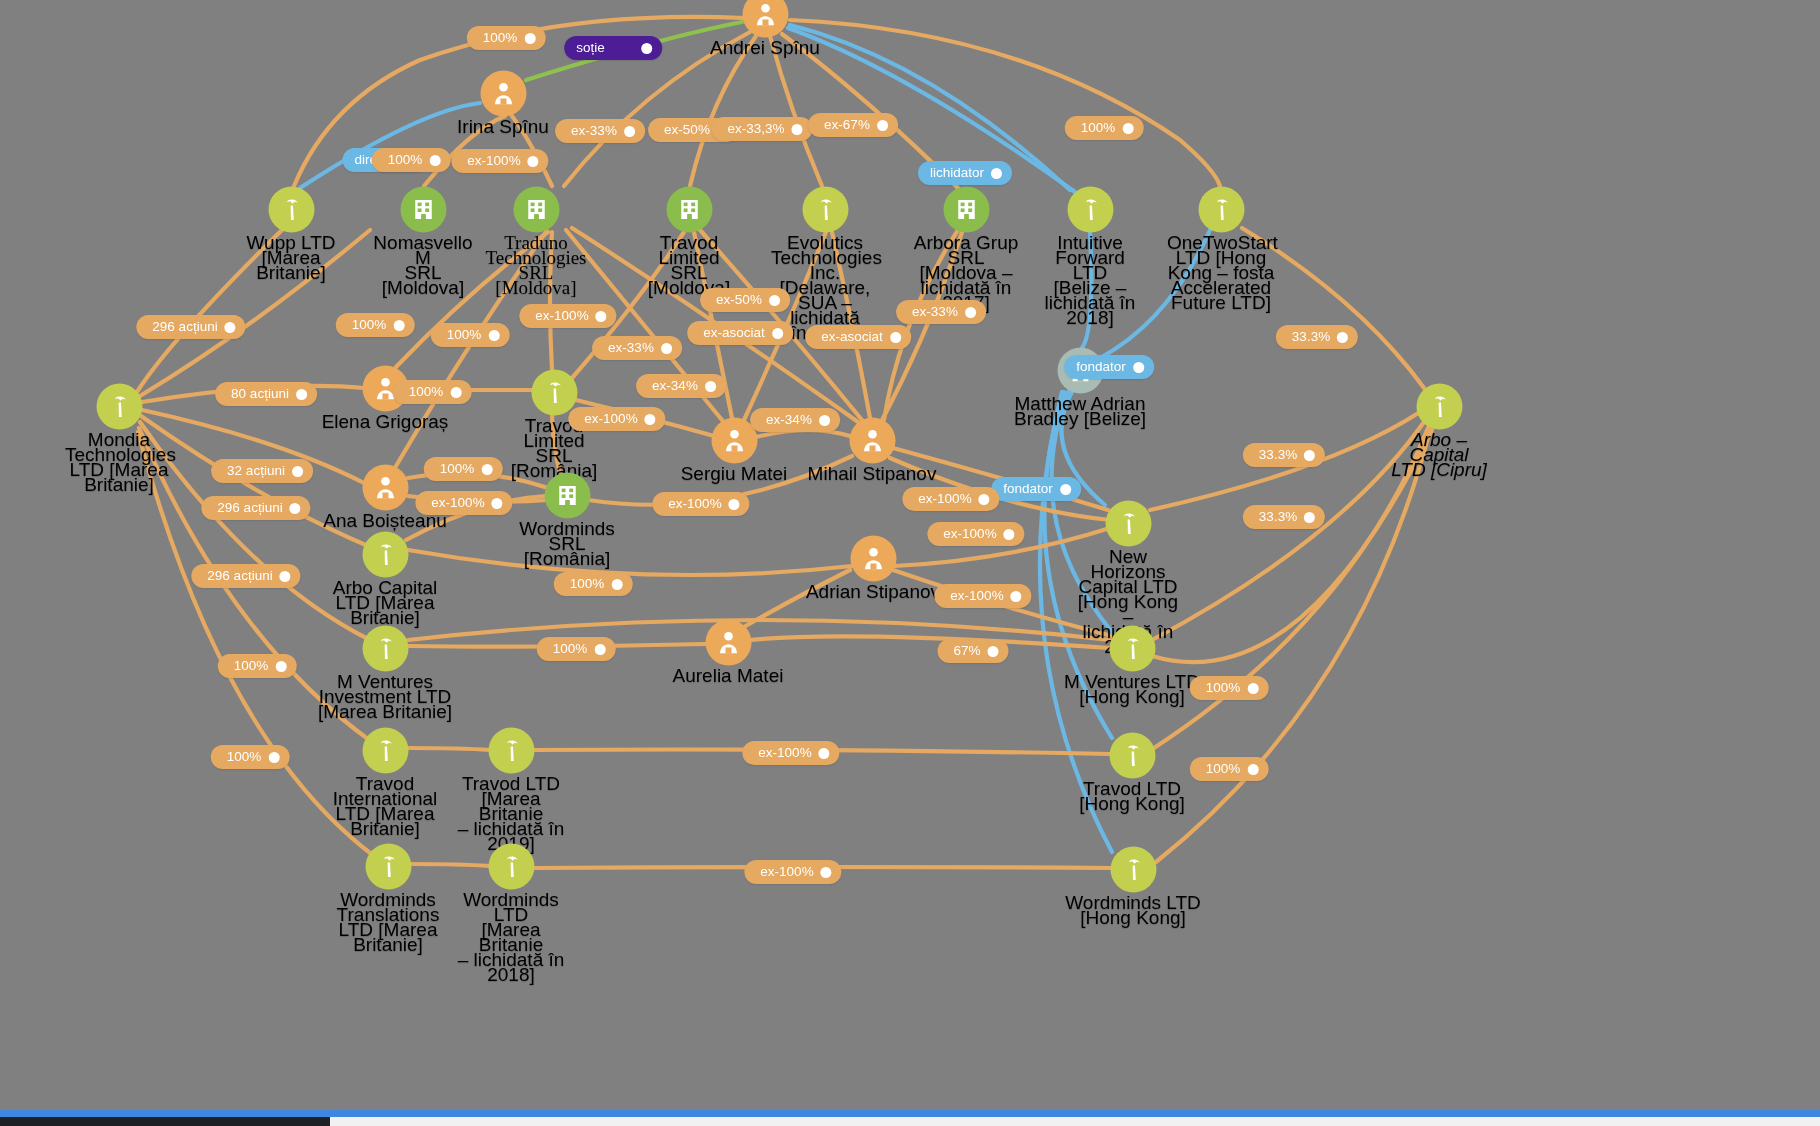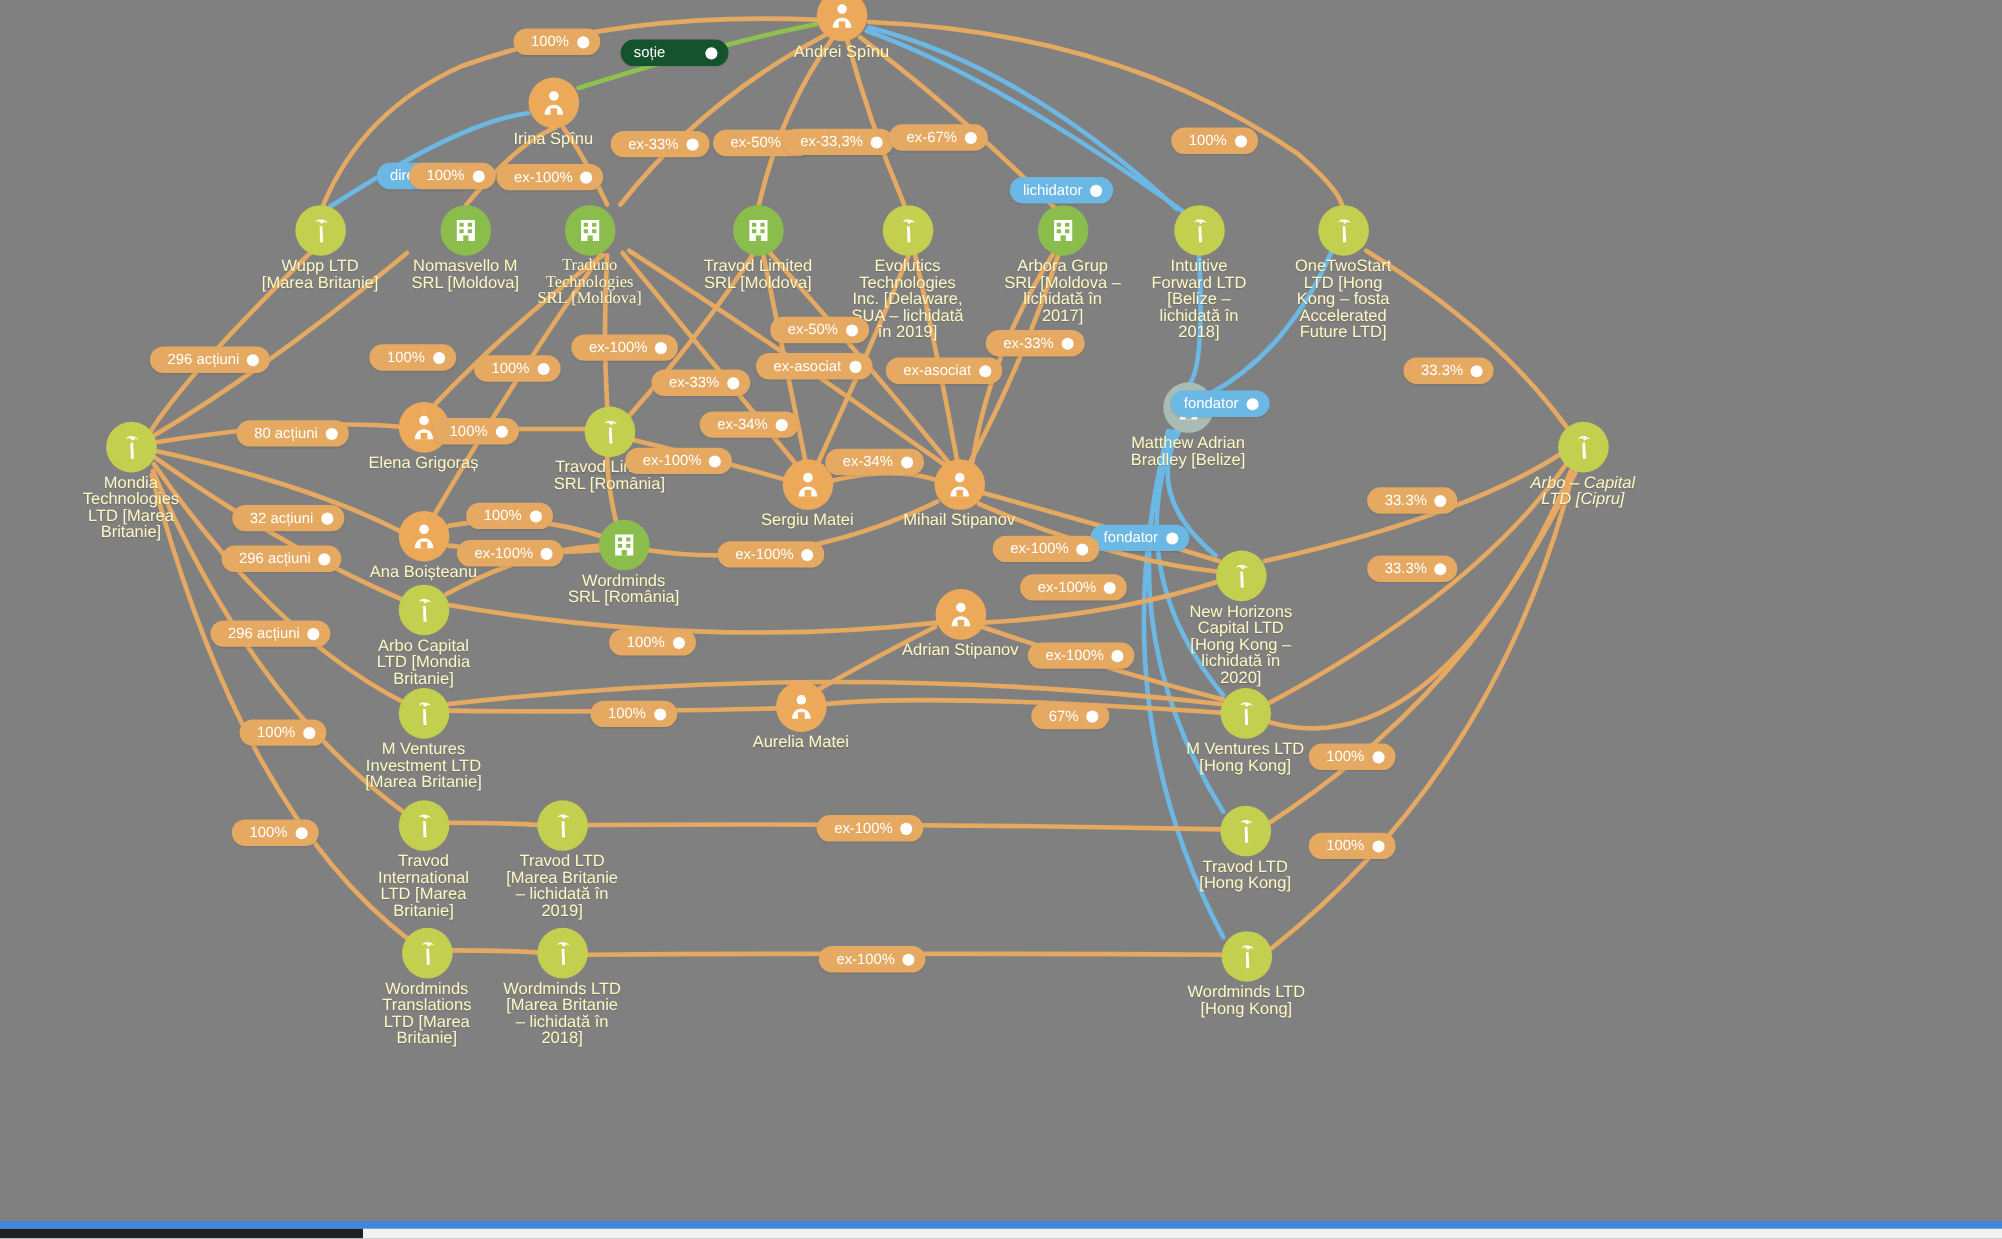--- a/index.html
+++ b/index.html
@@ -23,22 +23,22 @@
     display:flex;align-items:center;justify-content:center;
   }
   .node.company .bubble{width:46px;height:46px;background:#8bbd4c;}
   .node.offshore .bubble{width:46px;height:46px;background:#c3cf4e;}
   .node.person .bubble{width:46px;height:46px;background:#eda95a;}
   .node.person-gray .bubble{width:46px;height:46px;background:#a9bcb4;}
   .node .glyph{width:26px;height:26px;display:block;}
   .node .lbl{
     position:absolute;left:50%;top:26px;
     transform:translateX(-50%);
-    color:#fef9c3;
-    font-size:15px;
+    color:#000000;
+    font-size:19px;
     line-height:15px;
     text-align:center;
     white-space:pre-line;
     text-shadow:0 1px 1px rgba(0,0,0,.18);
     pointer-events:none;
   }
   .node .lbl.w1{width:120px;}
   .node .lbl.w2{width:150px;}
   .node .lbl.w3{width:108px;}
   .edgelabel{
@@ -48,21 +48,21 @@
     padding:4px 10px 4px 12px;
     border-radius:13px;
     color:#ffffff;
     font-size:13.5px;
     line-height:16px;
     white-space:nowrap;
     box-shadow:0 1px 2px rgba(0,0,0,.10);
   }
   .edgelabel.orange{background:#e5a962;padding-left:16px;}
   .edgelabel.blue{background:#6cb8e4;margin-top:44px;}
-  .edgelabel.green{background:#14532d;gap:36px;}
+  .edgelabel.green{background:#4c1d95;gap:36px;}
   .edgelabel .dot{
     width:11px;height:11px;border-radius:50%;background:#ffffff;flex:none;
   }
   #bottombar{
     position:absolute;left:0;bottom:9px;width:1820px;height:7px;background:#3d87e0;
   }
   #footer{position:absolute;left:0;bottom:0;width:1820px;height:9px;background:#f1f1f1;}
   #footerdark{position:absolute;left:0;bottom:0;width:330px;height:9px;background:#1d2024;}
 </style>
 </head>
@@ -456,21 +456,21 @@
       <div class="node offshore" style="left: 385px; top: 554px;">
         <div class="bubble">
           <svg class="glyph" viewBox="0 0 24 24">
             <path d="M11.2 8.4h2.2l.7 13.4h-2.6z" fill="#fff"></path>
             <path d="M12.3 3.1c2.4-.2 4.6.9 5.6 2.6-1.5-.9-3.1-1.1-4.6-.6.9-.2 1.6.1 2 .5-1 0-1.8.4-2.3 1.1-.4-.9-1.2-1.5-2.2-1.6.5-.4 1.1-.5 1.8-.3-1.4-.7-3.1-.6-4.6.3 1.1-1.5 2.7-2.1 4.3-2z" fill="#fff"></path>
             <path d="M12.6 2.6c1.1.3 1.9 1 2.2 1.9-.7-.6-1.5-.9-2.4-.8z" fill="#fff"></path>
             <path d="M11.6 2.7c-1.8.2-3.3 1.1-4.1 2.5 1.1-.8 2.3-1.2 3.6-1.1z" fill="#fff"></path>
           </svg>
         </div>
         <div class="lbl w3">Arbo Capital
-LTD [Mondia
+LTD [Marea
 Britanie]</div>
       </div>
       <div class="node person" style="left: 873px; top: 558px;">
         <div class="bubble">
           <svg class="glyph" viewBox="0 0 24 24">
             <circle cx="12" cy="6.2" r="4" fill="#fff"></circle>
             <path d="M4.2 22c0-5 3.5-8.4 7.8-8.4S19.8 17 19.8 22z" fill="#fff"></path>
             <rect x="9.2" y="16.6" width="5.6" height="5.6" fill="#eda95a"></rect>
           </svg>
         </div>

